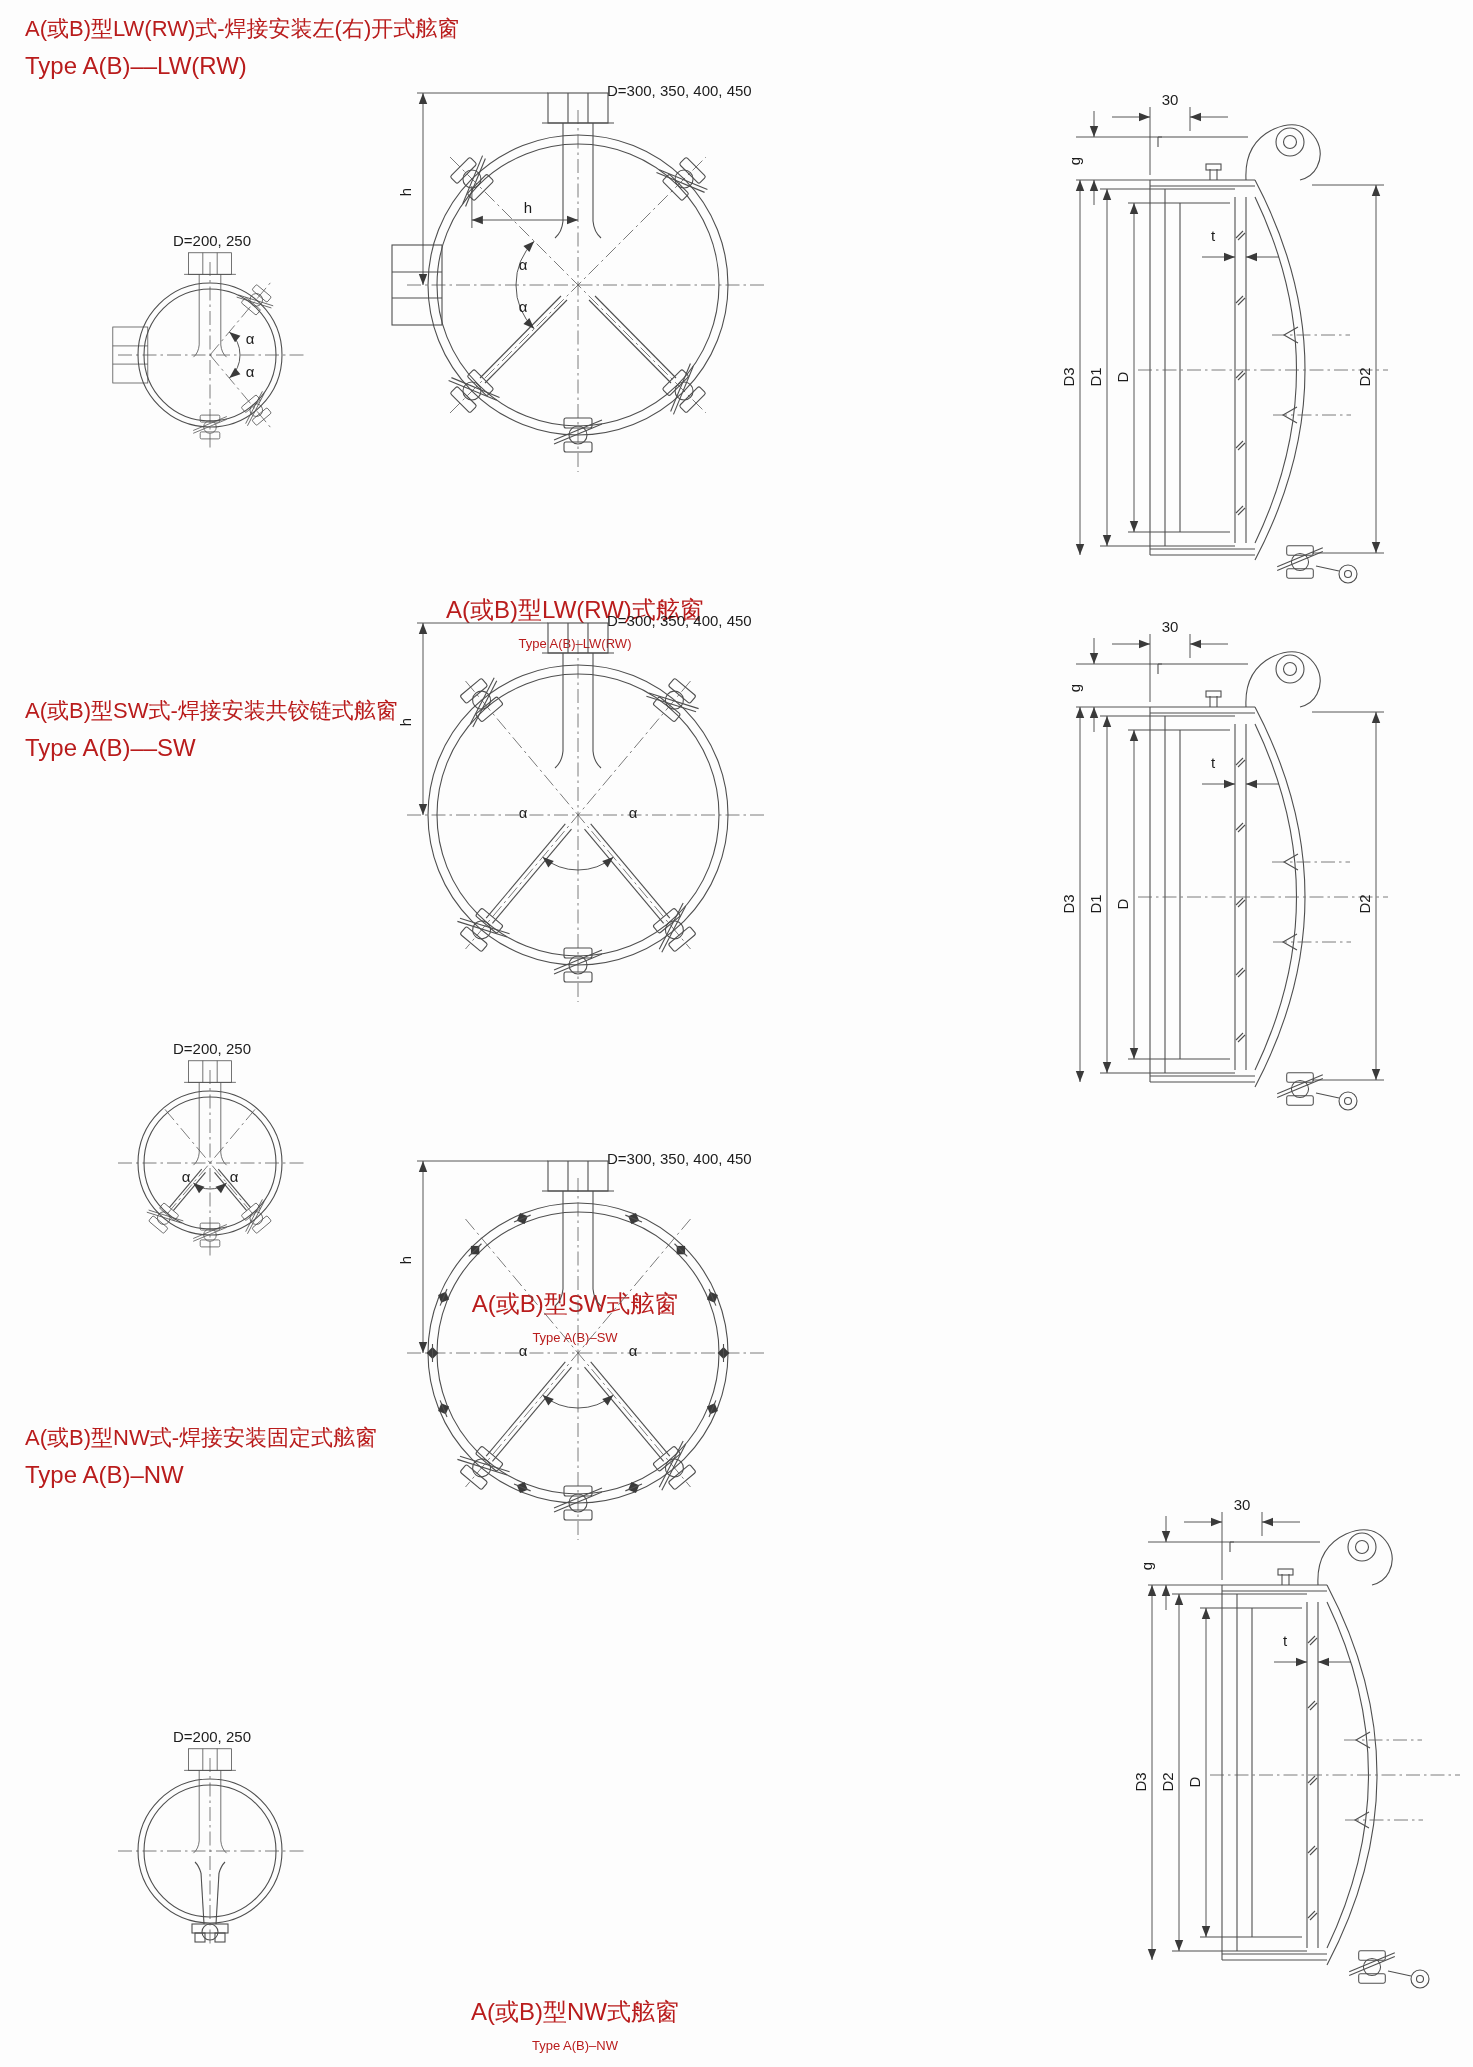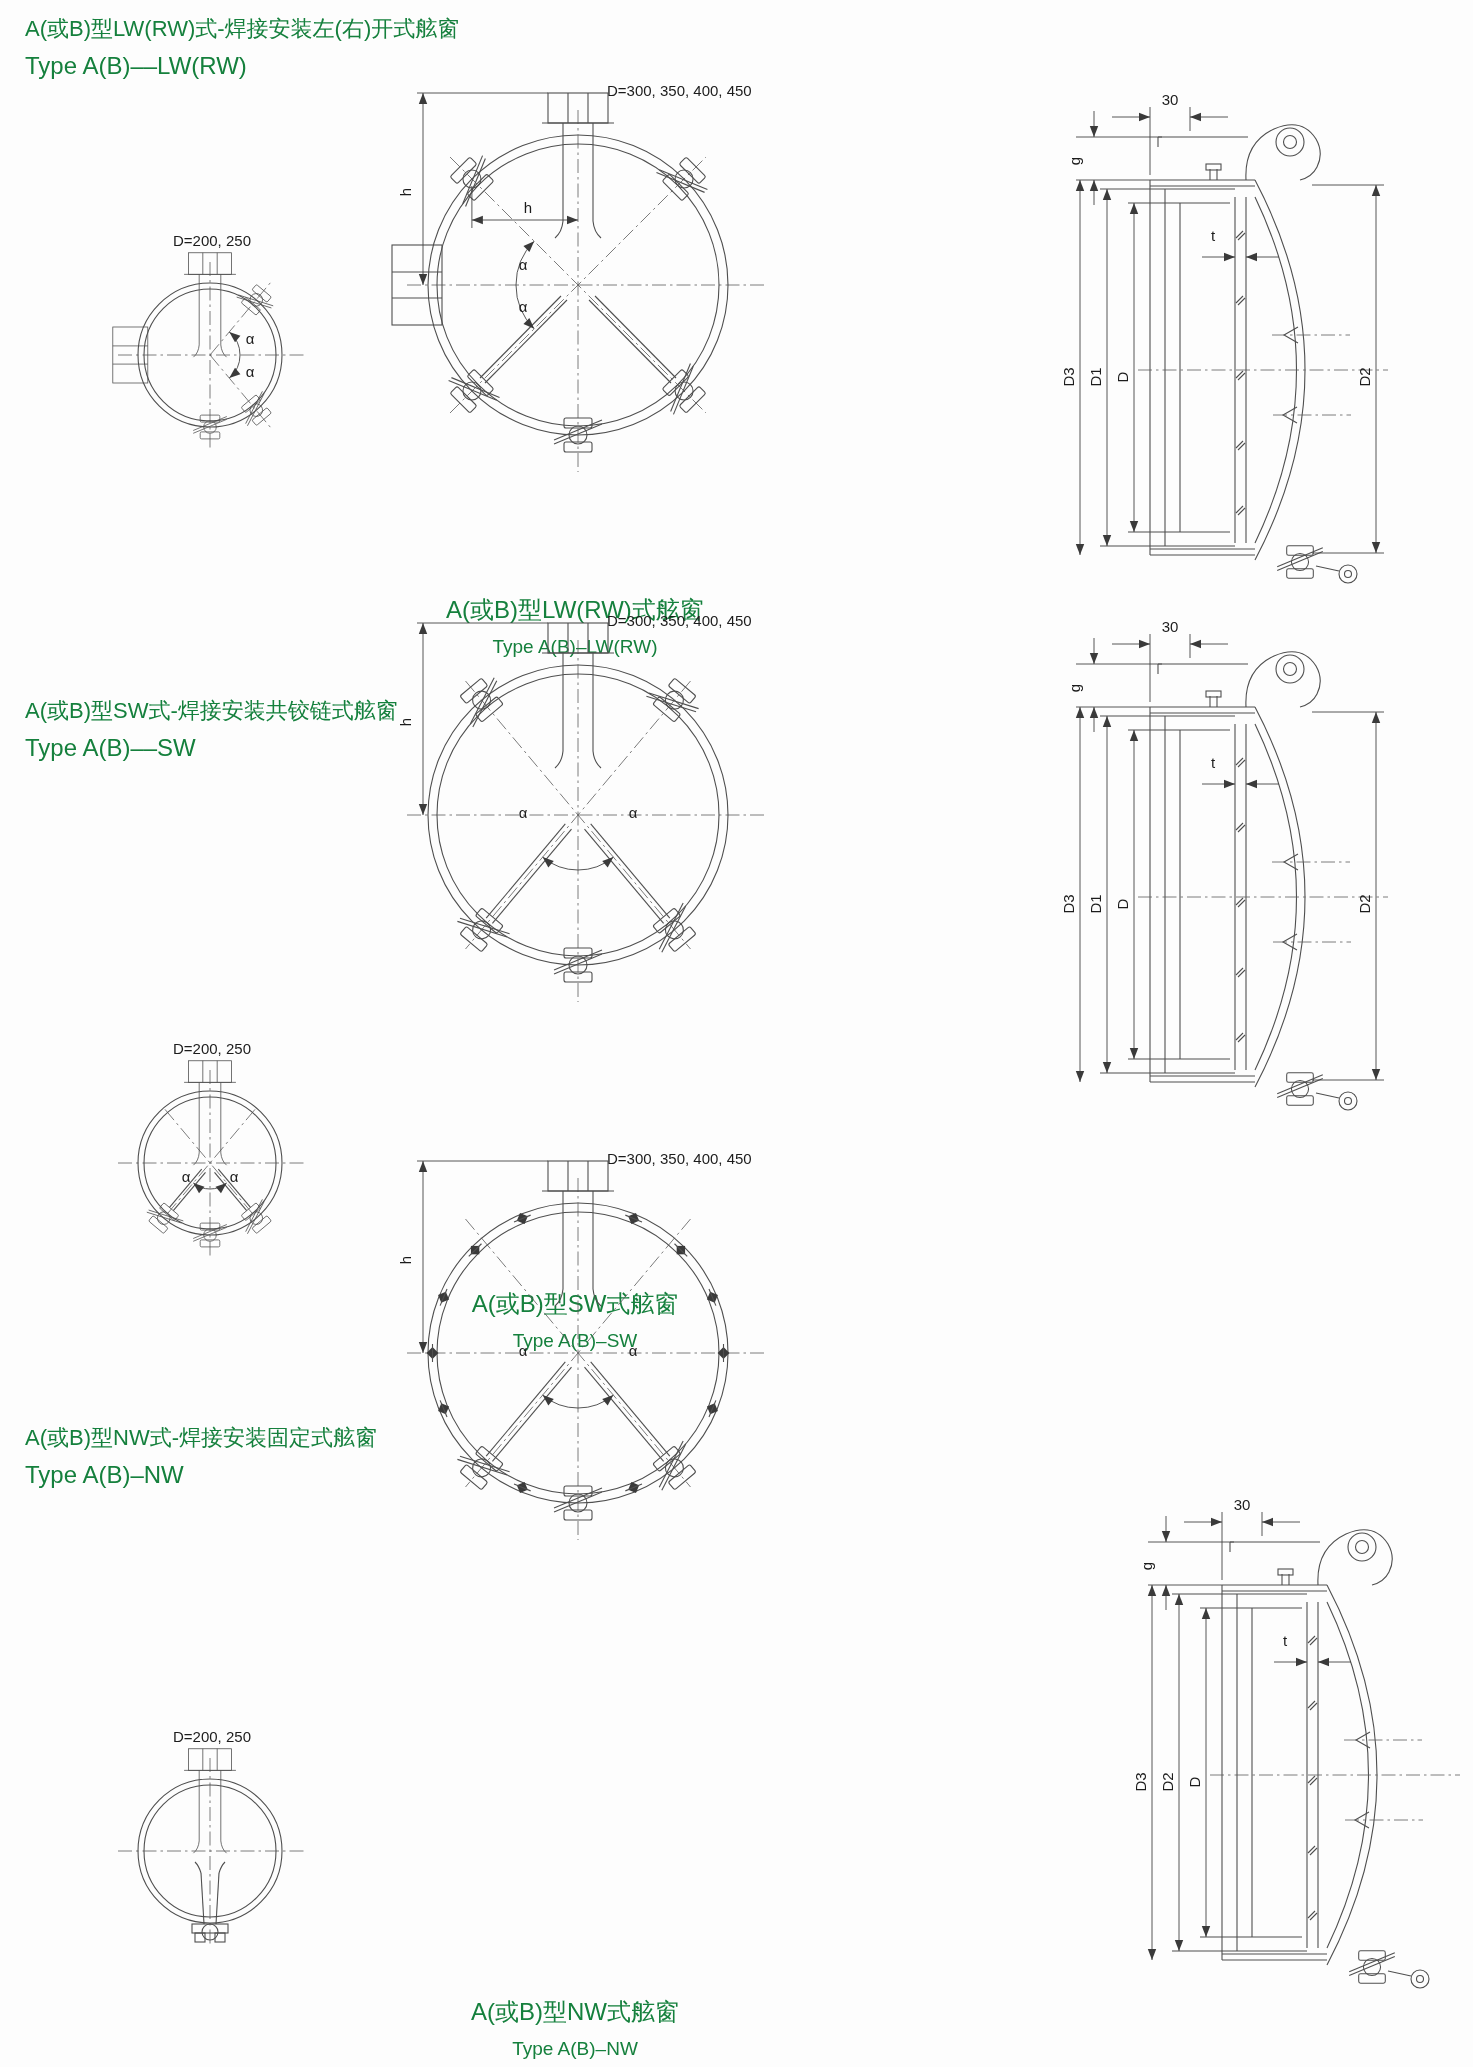--- a/index.html
+++ b/index.html
@@ -1,23 +1,23 @@
 <!DOCTYPE html>
 <html><head>
 <meta charset="utf-8">
 <style>
   html,body{margin:0;padding:0;background:#ffffff;}
   .page{position:relative;width:1473px;height:2067px;background:#fdfdfd;overflow:hidden;
-        font-family:"Liberation Sans", sans-serif;color:#15803d;}
+        font-family:"Liberation Sans", sans-serif;color:#b91c1c;}
   .sec-title{position:absolute;left:25px;}
   .sec-title .zh{font-size:22px;line-height:1.0;margin-bottom:14px;}
   .sec-title .en{font-size:24px;line-height:1.0;}
   .caption{position:absolute;width:400px;text-align:center;}
   .caption .zh{font-size:24px;line-height:1.0;margin-bottom:15px;}
-  .caption .en{font-size:19px;line-height:1.0;}
+  .caption .en{font-size:13px;line-height:1.0;}
   svg.drawing{position:absolute;overflow:visible;}
   .ln{fill:none;stroke:#4f4f4f;stroke-width:1.1;}
   .dim{fill:none;stroke:#434343;stroke-width:0.9;}
   .cl{fill:none;stroke:#5a5a5a;stroke-width:0.8;stroke-dasharray:14 4 2.5 4;}
   .fa{fill:#3a3a3a;stroke:none;}
   text.lb{font-family:"Liberation Sans",sans-serif;font-size:15px;fill:#1c1c1c;}
   .mid{text-anchor:middle;}
 </style>
 </head>
 <body>

